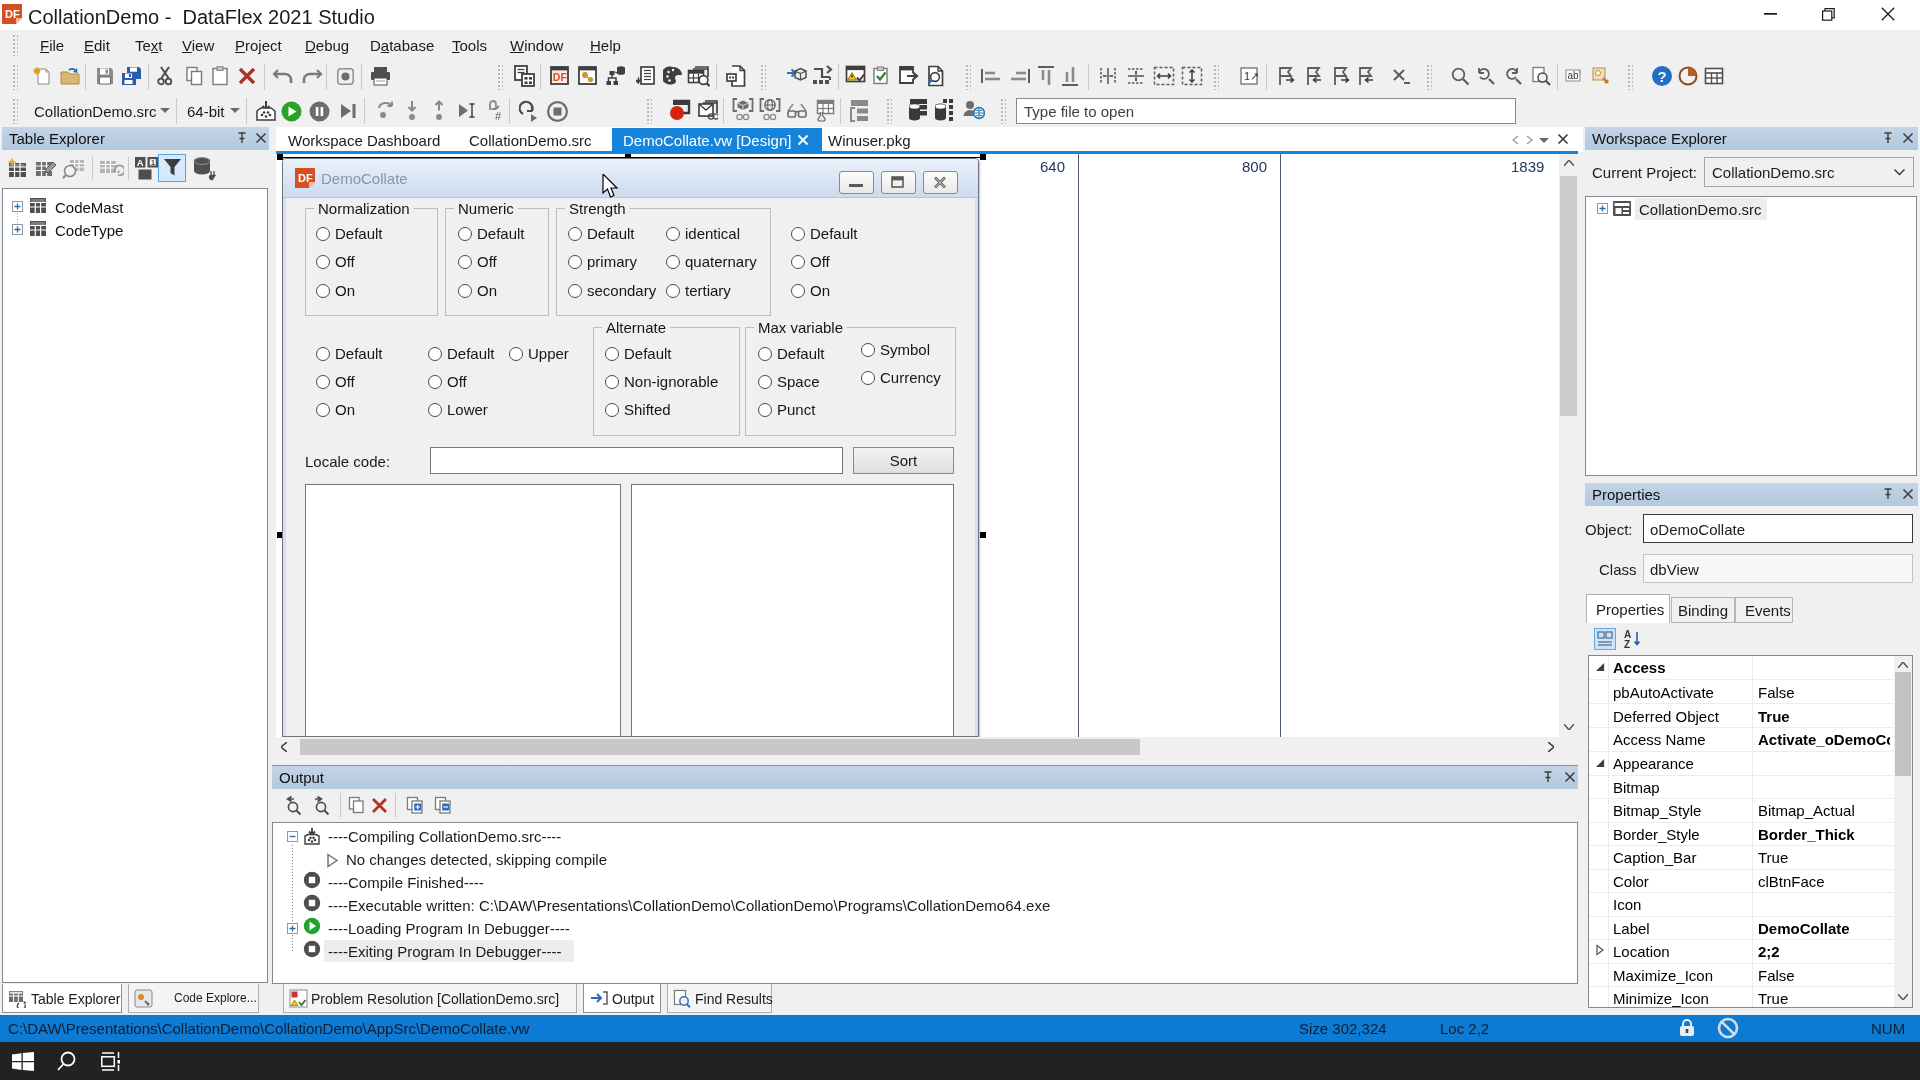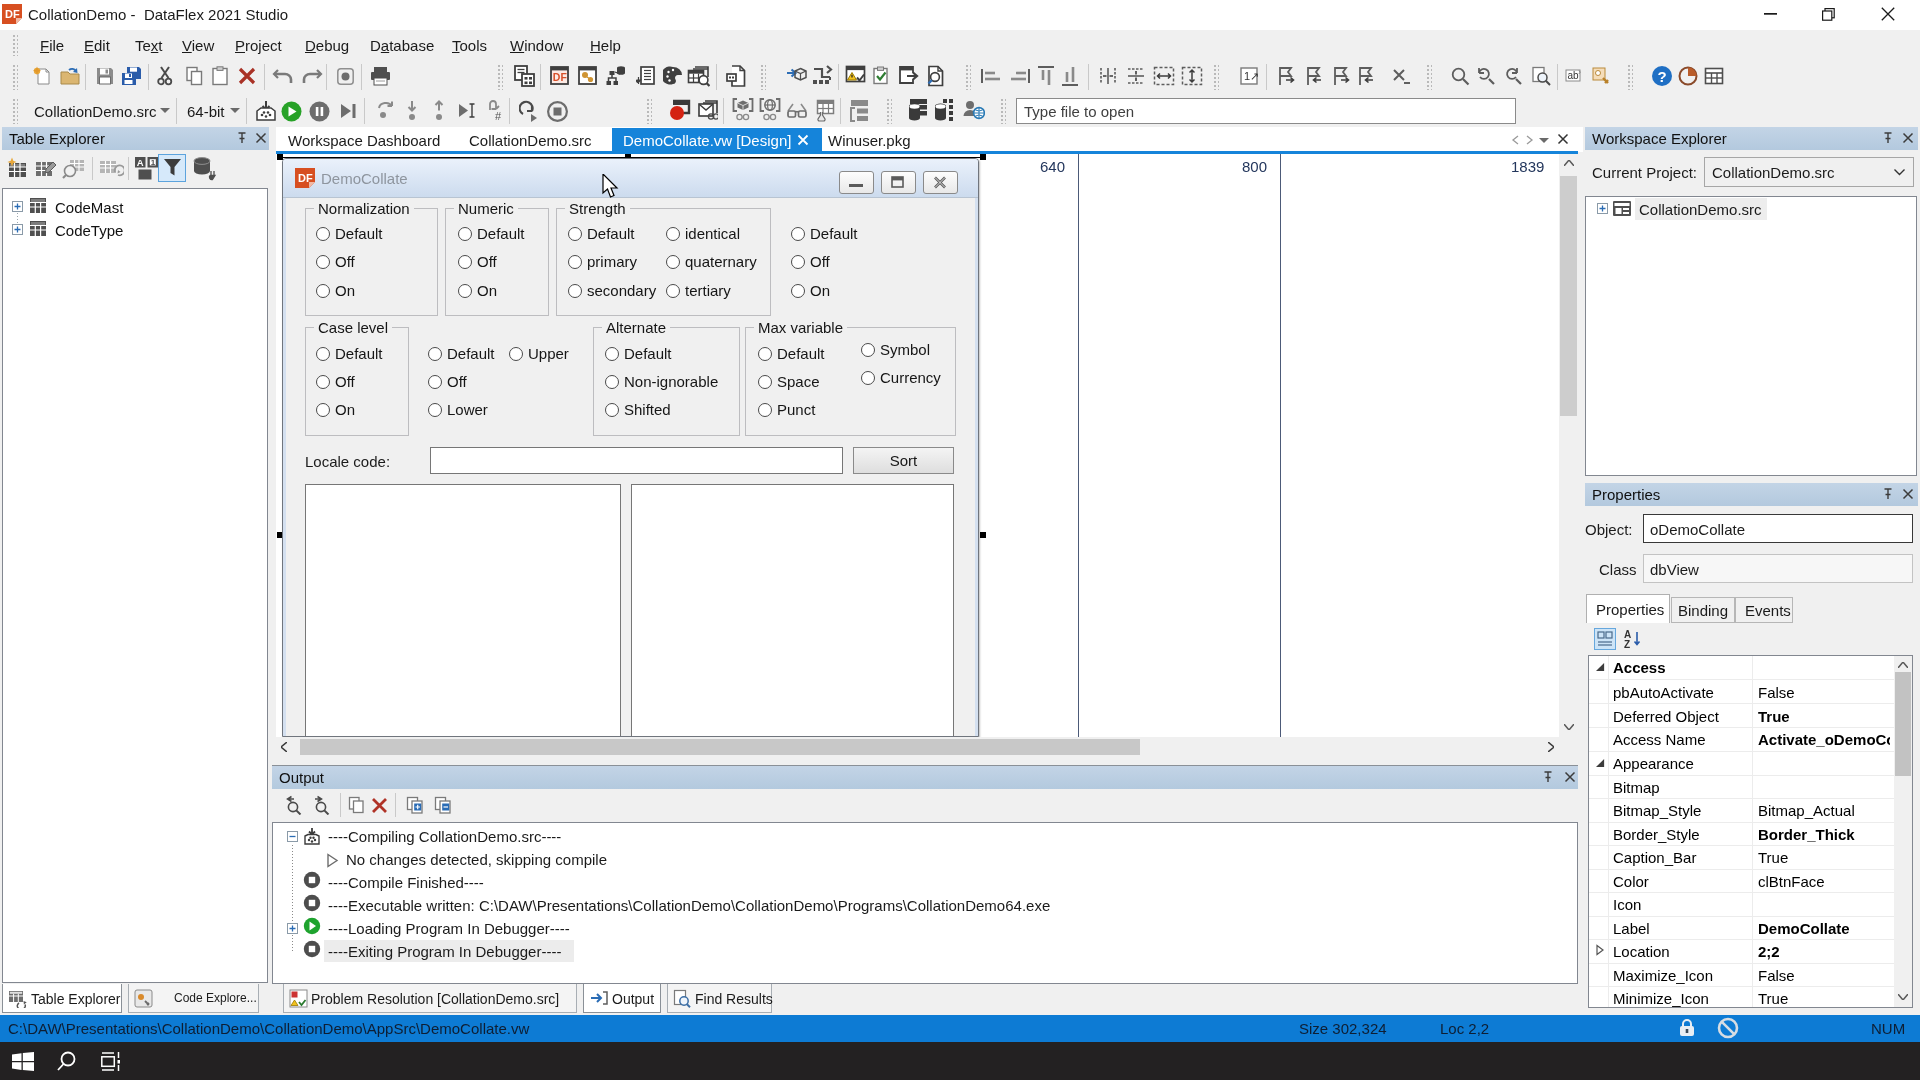--- a/index.html
+++ b/index.html
@@ -21,21 +21,21 @@
 <body>
 
 <div class="a" style="left:0;top:0;width:1920px;height:30px;background:#ffffff"></div>
 <div class="ic" style="left:2px;top:4px">
 <svg width="20" height="20">
       <path d="M0 0 H20 V14 L14 20 H0 Z" fill="#d74f21"></path>
       <path d="M20 14 L14 20 V14 Z" fill="#f0b9a5"></path>
       <text x="3" y="14" font-size="11" font-weight="bold" fill="#fff" font-family="Liberation Sans">DF</text>
     </svg>
 </div>
-<div class="tx" style="left:28px;top:6px;font-size:15px">CollationDemo -&nbsp; DataFlex 2021 Studio</div>
+<div class="tx" style="left:28px;top:6px;font-size:20px">CollationDemo -&nbsp; DataFlex 2021 Studio</div>
 <div class="ic" style="left:1764px;top:13px">
     <svg width="13" height="3">
       <rect width="13" height="1.7" fill="#1a1a1a"></rect>
     </svg>
   </div>
 <div class="ic" style="left:1822px;top:8px">
     <svg width="13" height="13">
       <rect x="3" y="0.6" width="9.2" height="9.2" fill="none" stroke="#1a1a1a" stroke-width="1.2"></rect>
       <rect x="0.6" y="3" width="9.2" height="9.2" fill="#fff" stroke="#1a1a1a" stroke-width="1.2"></rect>
     </svg>
@@ -833,23 +833,20 @@
     <div class="ro" style="left:285px;top:66px"><i></i>Default</div>
     <div class="ro" style="left:285px;top:94px"><i></i>primary</div>
     <div class="ro" style="left:285px;top:123px"><i></i>secondary</div>
     <div class="ro" style="left:383px;top:66px"><i></i>identical</div>
     <div class="ro" style="left:383px;top:94px"><i></i>quaternary</div>
     <div class="ro" style="left:383px;top:123px"><i></i>tertiary</div>
     <div class="ro" style="left:508px;top:66px"><i></i>Default</div>
     <div class="ro" style="left:508px;top:94px"><i></i>Off</div>
     <div class="ro" style="left:508px;top:123px"><i></i>On</div>
 
-    <div class="gb" style="left:22px;top:168px;width:102px;height:107px">
-        <b>Case level</b>
-      </div>
     <div class="ro" style="left:33px;top:186px"><i></i>Default</div>
     <div class="ro" style="left:33px;top:214px"><i></i>Off</div>
     <div class="ro" style="left:33px;top:242px"><i></i>On</div>
     <div class="ro" style="left:145px;top:186px"><i></i>Default</div>
     <div class="ro" style="left:145px;top:214px"><i></i>Off</div>
     <div class="ro" style="left:145px;top:242px"><i></i>Lower</div>
     <div class="ro" style="left:226px;top:186px"><i></i>Upper</div>
     <div class="gb" style="left:310px;top:168px;width:145px;height:107px">
         <b>Alternate</b>
       </div>

